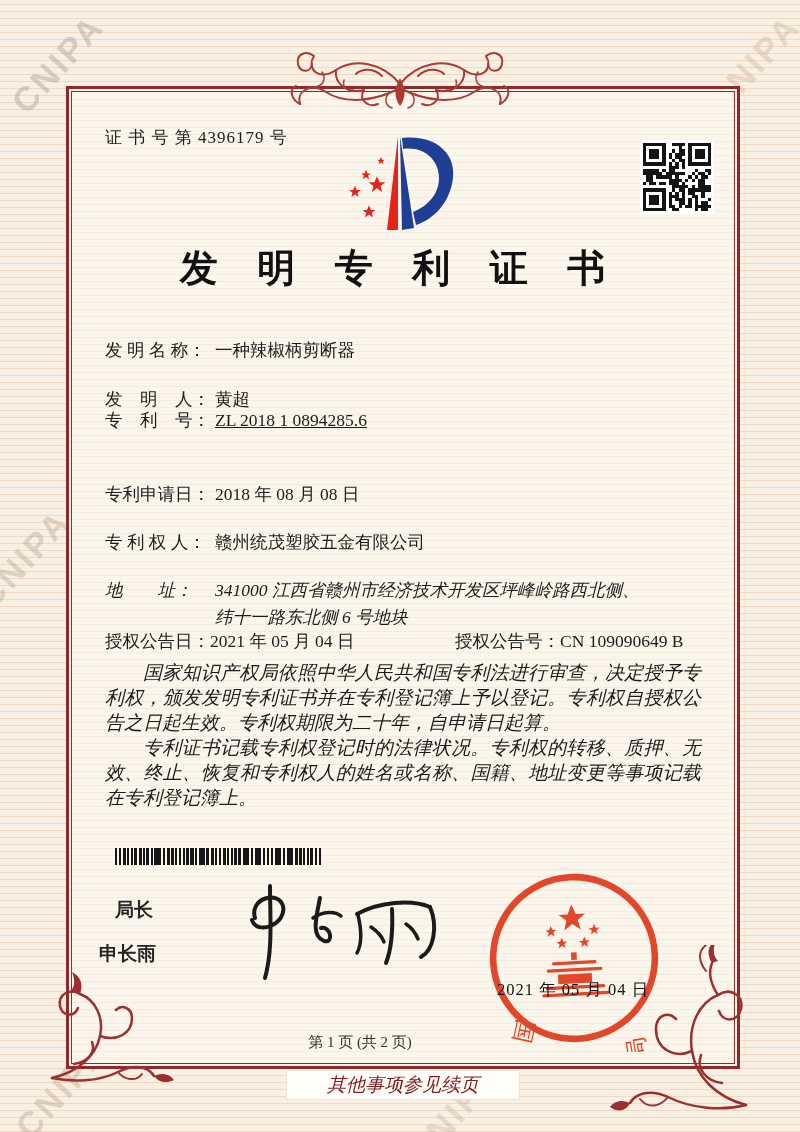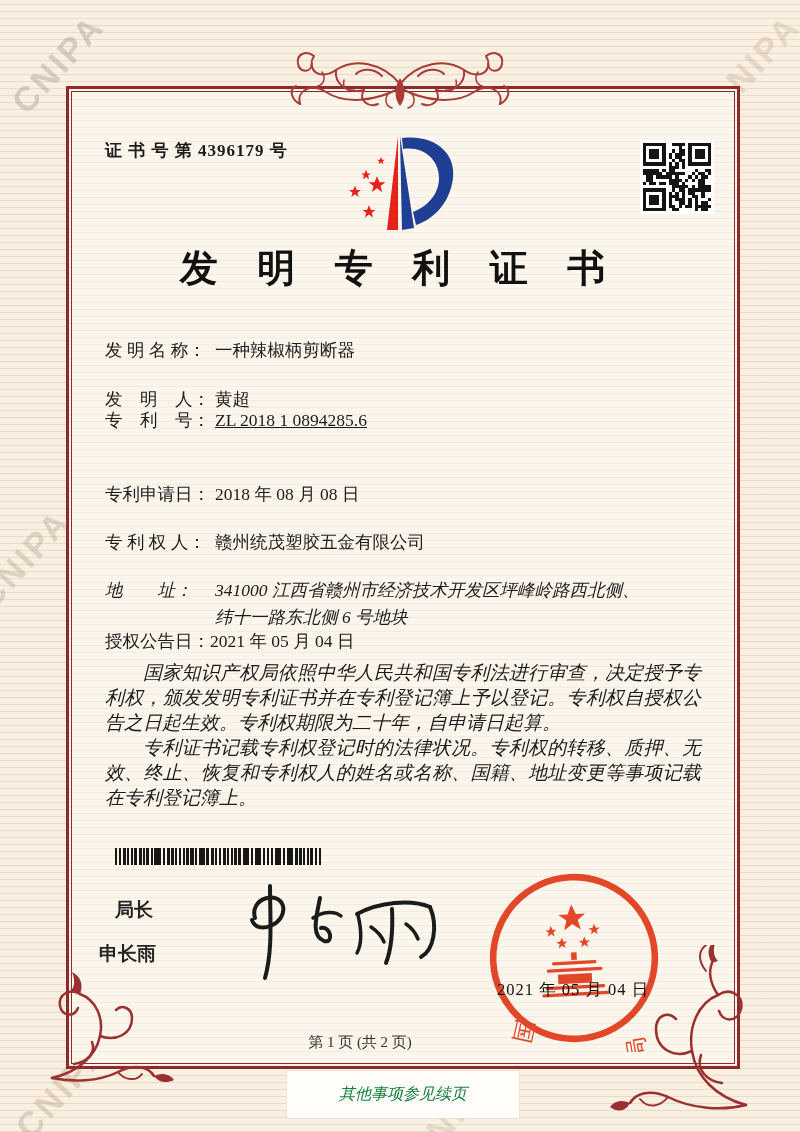--- a/index.html
+++ b/index.html
@@ -30,21 +30,21 @@
   .paras p{margin:0;text-indent:2em;}
   .barcode{width:206px;height:17px;
     background-image:
       repeating-linear-gradient(90deg,#161616 0 2px,rgba(0,0,0,0) 2px 4px),
       repeating-linear-gradient(90deg,#161616 0 1px,rgba(0,0,0,0) 1px 6.5px),
       repeating-linear-gradient(90deg,rgba(0,0,0,0) 0 9px,#161616 9px 11px);}
   .sig-label{font-family:"Liberation Sans","DejaVu Sans",sans-serif;font-weight:700;font-size:19px;color:#252525;}
   .seal-date{font-size:16.5px;letter-spacing:1px;color:#101010;z-index:6;}
   .page-num{width:720px;text-align:center;font-size:15px;color:#333;}
   .note-box{left:287px;top:1071px;width:232px;background:#fffdfa;text-align:center;
-    padding:13px 0;font-size:16px;font-style:italic;color:#15803d;box-shadow:0 0 0 1px rgba(230,220,205,.6);}
+    padding:1px 0;font-size:19px;font-style:italic;color:#7f1d1d;box-shadow:0 0 0 1px rgba(230,220,205,.6);}
   .qr-wrap{left:640px;top:140px;width:74px;height:74px;background:#fff;padding:3px;box-sizing:border-box;}
   svg{display:block;}
 </style>
 </head>
 <body>
 
 <div class="page">
 
   <span class="wm" style="left:4px;top:95px;color:rgba(150,140,128,.35);">CNIPA</span>
   <span class="wm" style="left:700px;top:95px;color:rgba(193,160,125,.30);">CNIPA</span>
@@ -101,21 +101,21 @@
         <path d="M10,160 C34,166 64,164 88,152 C106,144 120,148 126,158"></path>
         <path d="M88,152 C96,162 108,164 116,154" stroke-width="2"></path>
         <path d="M50,26 C58,16 58,6 50,0" stroke-width="2"></path>
         <path d="M38,50 C46,38 48,28 44,18"></path>
       </g>
       <path d="M44,18 C50,8 48,0 40,-4 C44,6 42,12 38,16 Z" fill="#9c3030"></path>
       <path d="M126,158 C134,154 142,156 146,162 C138,168 130,166 126,158 Z" fill="#9c3030"></path>
     </g>
   </svg>
 
-  <div class="abs cert-no" style="left:105px;top:139px;font-weight:bold;">证 书 号 第 4396179 号</div>
+  <div class="abs cert-no" style="left:105px;top:126px;">证 书 号 第 4396179 号</div>
 
   <svg class="abs" style="left:340px;top:128px;" width="120" height="112" viewBox="0 0 120 112">
     <defs>
       <polygon id="star5" points="0,-10 2.94,-3.09 9.51,-3.09 4.05,1.18 5.88,8.09 0,3.82 -5.88,8.09 -4.05,1.18 -9.51,-3.09 -2.94,-3.09"></polygon>
     </defs>
     <polygon points="58,8 47,102 58,102" fill="#e5231b"></polygon>
     <polygon points="60,8 62,102 74,100" fill="#1e3f94"></polygon>
     <path d="M62,10 C98,6 116,28 113,50 C110,76 92,92 76,97 L73,84 C88,78 99,66 99,50 C99,32 84,18 63,21 Z" fill="#1e3f94"></path>
     <g fill="#e5231b">
       <use href="#star5" transform="translate(41,33) scale(.40)"></use>
@@ -311,20 +311,23 @@
   </div>
   <div class="abs frow" style="left:105px;top:530px;">
     <span class="lab">专 利 权 人：</span><span>赣州统茂塑胶五金有限公司</span>
   </div>
   <div class="abs addr" style="left:105px;top:577px;">
     <span class="lab" style="display:inline-block;min-width:110px;">地　　址：</span><span class="val"><span>341000 江西省赣州市经济技术开发区坪峰岭路西北侧、</span><br><span>纬十一路东北侧 6 号地块</span></span>
   </div>
   <div class="abs frow" style="left:105px;top:629px;">
     <span>授权公告日：</span><span>2021 年 05 月 04 日</span>
   </div>
+  <div class="abs frow" style="left:455px;top:629px;">
+    <span>授权公告号：</span><span>CN 109090649 B</span>
+  </div>
 
   <div class="abs paras" style="left:105px;top:660px;">
     <p>国家知识产权局依照中华人民共和国专利法进行审查，决定授予专利权，颁发发明专利证书并在专利登记簿上予以登记。专利权自授权公告之日起生效。专利权期限为二十年，自申请日起算。</p>
     <p>专利证书记载专利权登记时的法律状况。专利权的转移、质押、无效、终止、恢复和专利权人的姓名或名称、国籍、地址变更等事项记载在专利登记簿上。</p>
   </div>
 
   <div class="abs barcode" style="left:115px;top:848px;"></div>
 
   <div class="abs sig-label" style="left:115px;top:897px;text-align:right;">局长</div>
   <div class="abs sig-label" style="left:99px;top:941px;">申长雨</div>

